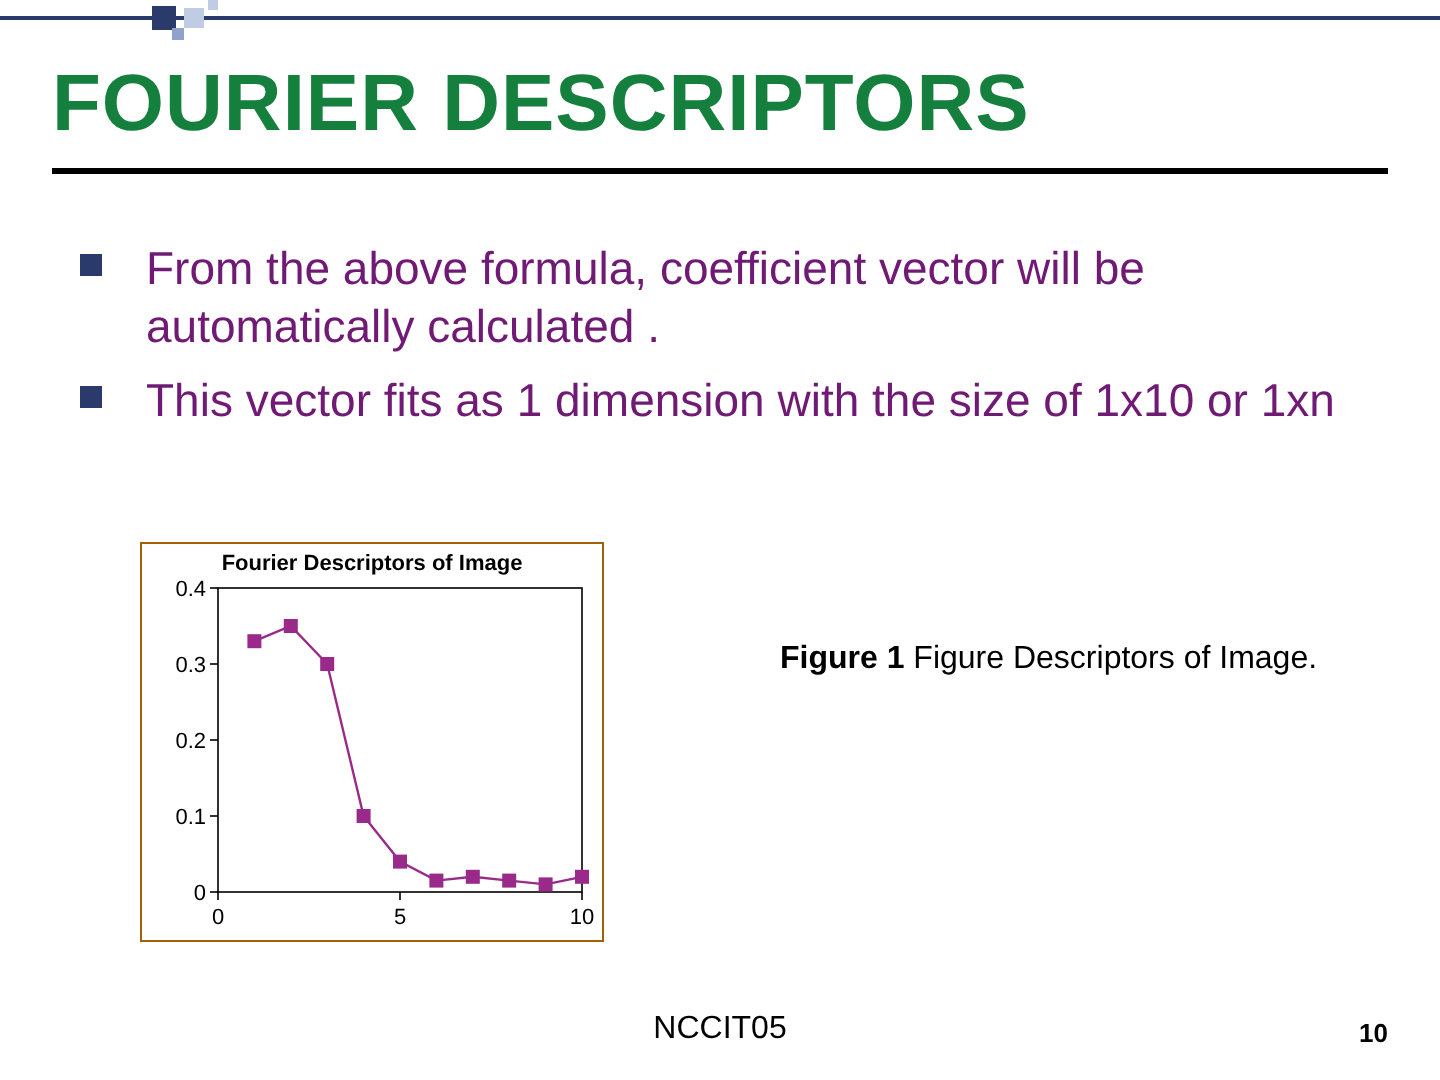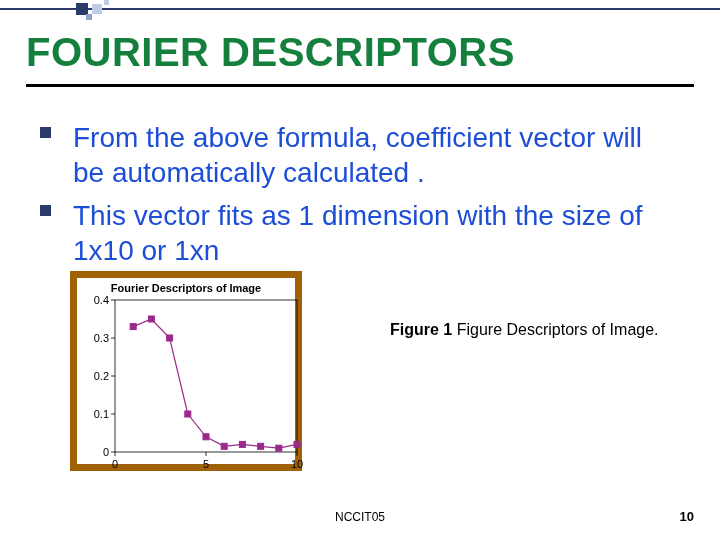--- a/index.html
+++ b/index.html
@@ -79,31 +79,31 @@
   }
   .bullet-sq {
     width: 11px;
     height: 11px;
     background: #2a3a6a;
     margin-top: 7px;
     margin-right: 22px;
     flex-shrink: 0;
   }
   .bullet-text {
-    font-size: 28px;
-    color: #1d4ed8;
+    font-size: 23px;
+    color: #701a75;
     line-height: 1.25;
   }
   .chart-area {
     position: absolute;
     top: 271px;
     left: 70px;
     width: 232px;
     height: 200px;
-    border: 7px solid #a16207;
+    border: 1px solid #a16207;
     background: #fff;
   }
   .chart-title {
     text-align: center;
     font-size: 11px;
     font-weight: bold;
     color: #000;
     padding: 4px 0 2px 0;
     font-family: Arial, sans-serif;
   }
@@ -119,21 +119,21 @@
     color: #000;
     line-height: 1.3;
   }
   .caption .fig-label { font-weight: bold; }
   .footer-center {
     position: absolute;
     bottom: 16px;
     left: 0;
     width: 100%;
     text-align: center;
-    font-size: 12px;
+    font-size: 16px;
     color: #000;
     margin-top: 30px;
   }
   .footer-right {
     position: absolute;
     bottom: 16px;
     right: 26px;
     font-size: 13px;
     font-weight: bold;
     color: #000;

